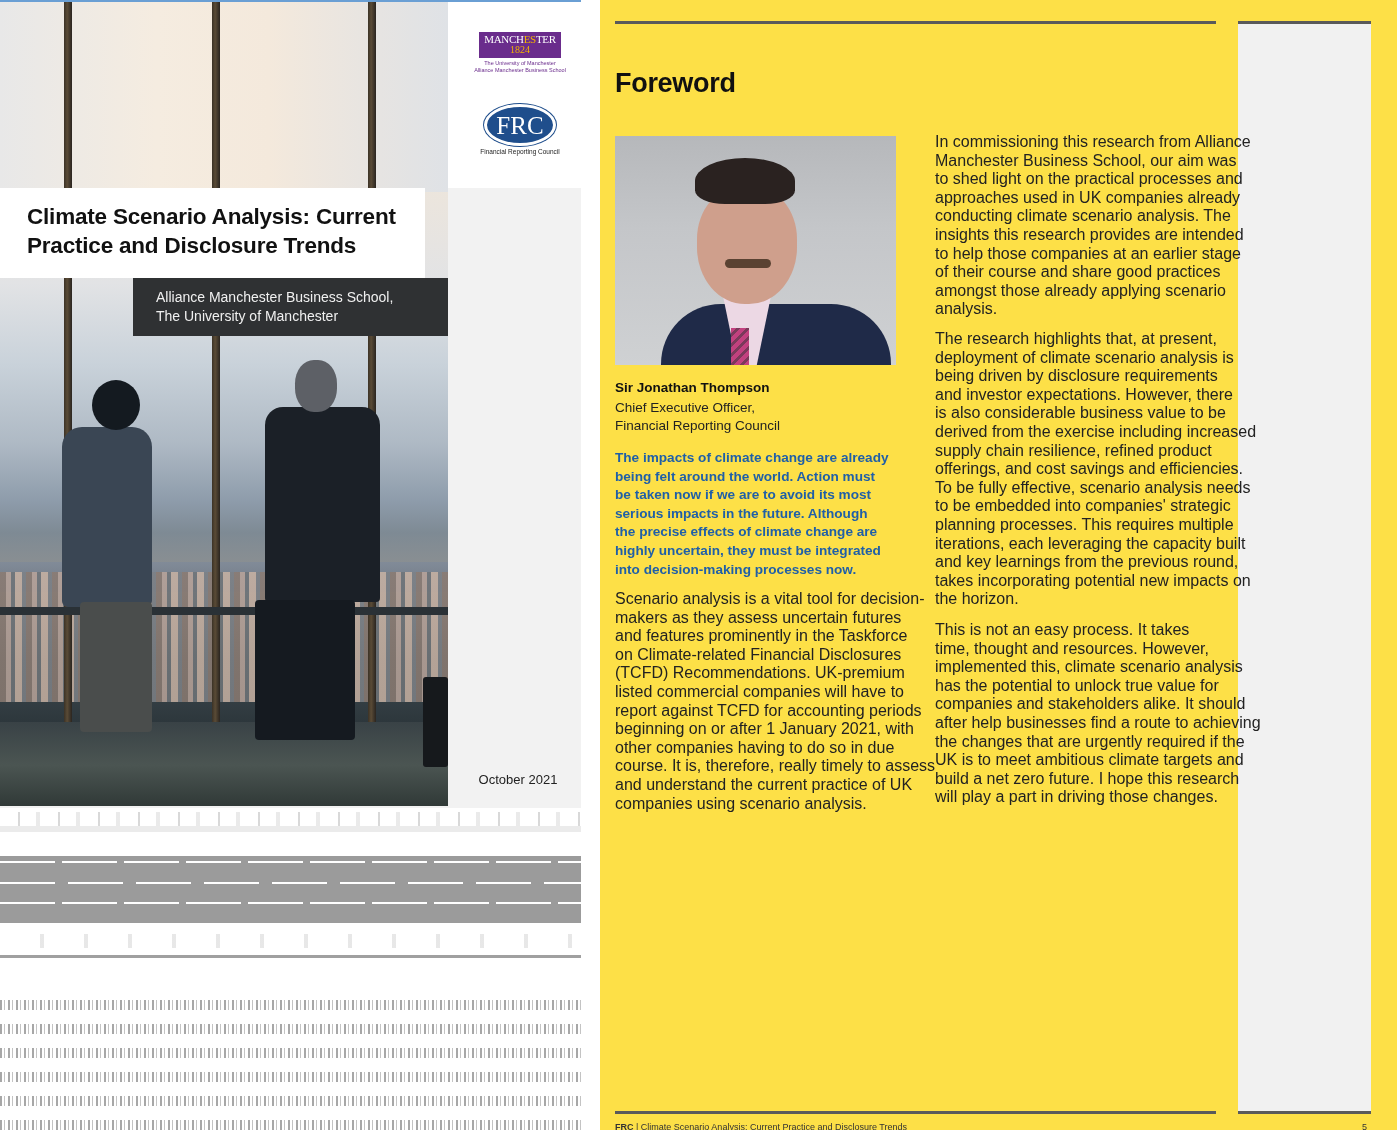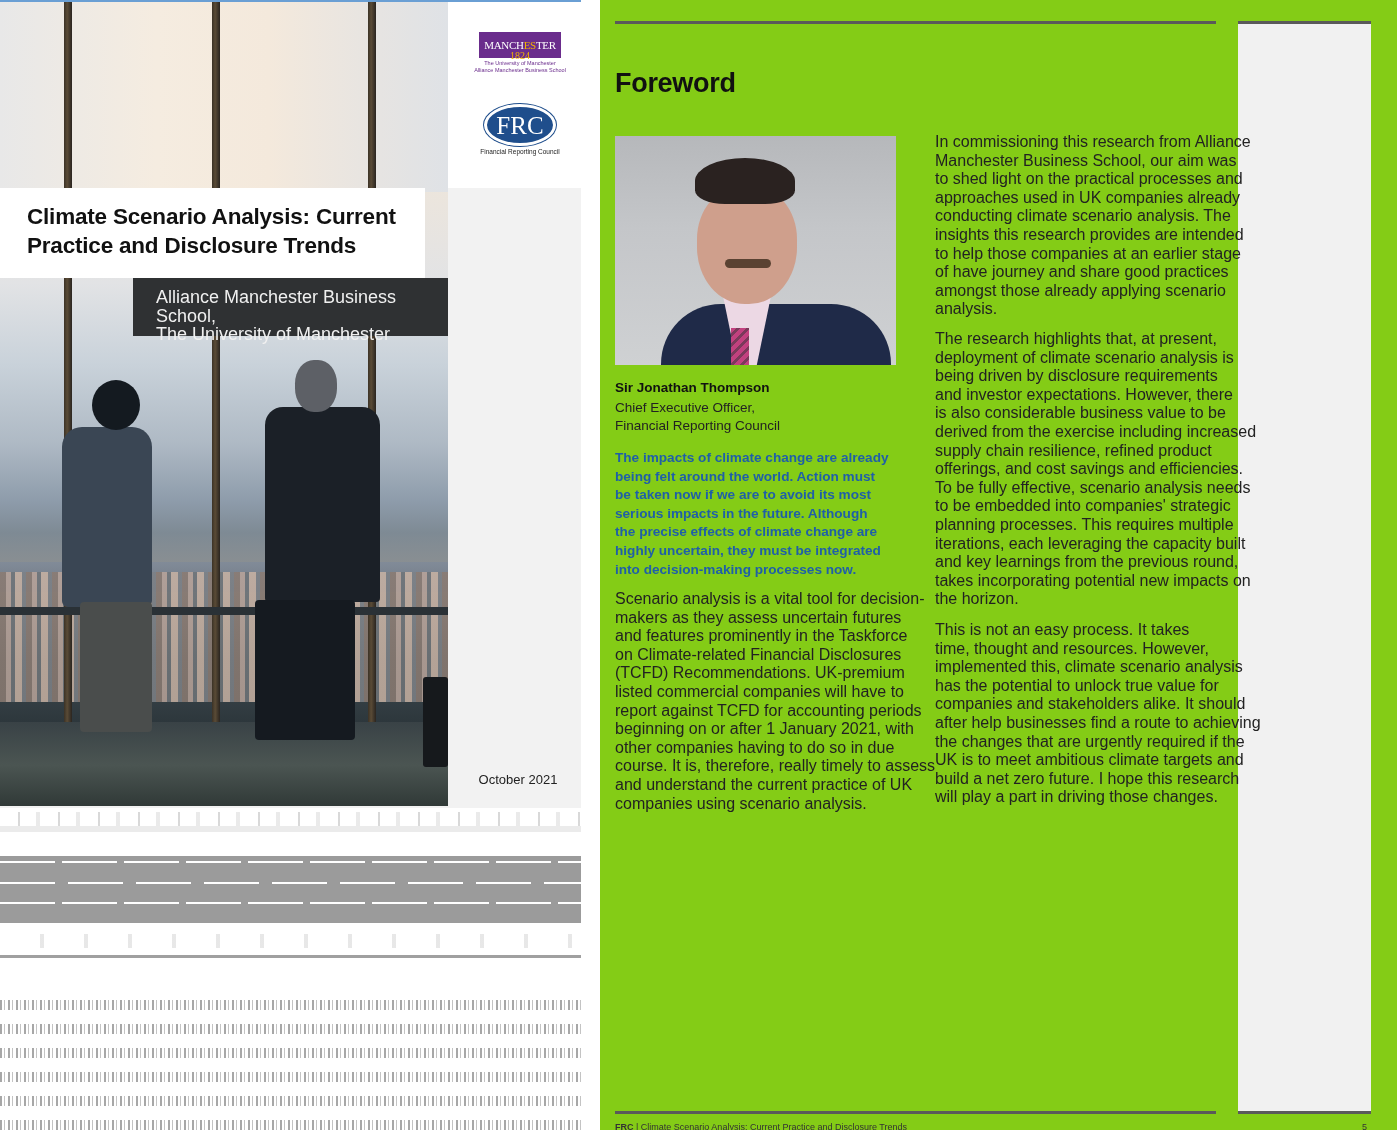--- a/index.html
+++ b/index.html
@@ -24,43 +24,43 @@
   .person-woman-body { left: 62px; top: 425px; width: 90px; height: 180px; border-radius: 20px 20px 6px 6px; background: #3a4654; }
   .person-woman-legs { left: 80px; top: 600px; width: 72px; height: 130px; background: #4a4d4c; border-radius: 4px; }
   .person-man-head { left: 295px; top: 358px; width: 42px; height: 52px; border-radius: 45%; background: #5d6066; }
   .person-man-body { left: 265px; top: 405px; width: 115px; height: 195px; border-radius: 18px 18px 4px 4px; background: #1b2027; }
   .person-man-legs { left: 255px; top: 598px; width: 100px; height: 140px; background: #151a20; border-radius: 4px; }
   .suitcase { position: absolute; left: 423px; top: 675px; width: 25px; height: 90px; background: #16191c; border-radius: 3px; }
 
   .title-box { position: absolute; left: 0; top: 188px; width: 425px; height: 90px; background: #ffffff; padding: 14px 0 0 27px; }
   .title-box h1 { font-family: "Liberation Sans", sans-serif; font-weight: bold; font-size: 22.5px; line-height: 29px; color: #111111; letter-spacing: -0.2px; }
   .subtitle-box { position: absolute; left: 133px; top: 278px; width: 315px; height: 58px; background: #2f3133; padding: 10px 0 0 23px; }
-  .subtitle-box div { font-size: 18px; line-height: 18.5px; color: #f0f0f0; }
+  .subtitle-box div { font-size: 14px; line-height: 18.5px; color: #f0f0f0; }
 
   .logo-area { position: absolute; left: 448px; top: 2px; width: 133px; height: 186px; background: #ffffff; }
   .manchester-logo { position: absolute; left: 31px; top: 30px; width: 82px; height: 26px; background: #6a2c8c; color: #ffffff; text-align: center; font-family: "Liberation Serif", serif; }
-  .manchester-logo .m-name { font-size: 11px; line-height: 14px; padding-top: 6px; letter-spacing: -0.3px; }
+  .manchester-logo .m-name { font-size: 11px; line-height: 14px; padding-top: 0; letter-spacing: -0.3px; }
   .manchester-logo .m-name .gold { color: #f2b300; }
   .manchester-logo .m-year { font-size: 10px; line-height: 8px; color: #f2b300; }
   .uni-line { position: absolute; left: 14px; width: 116px; text-align: center; font-size: 5.5px; line-height: 7px; color: #6a2c8c; }
   .frc-logo { position: absolute; left: 36px; top: 102px; width: 72px; height: 42px; border-radius: 50%; background: #1f4e8c; border: 3px solid #ffffff; box-shadow: 0 0 0 1px #1f4e8c; color: #ffffff; text-align: center; font-family: "Liberation Serif", serif; font-size: 25px; line-height: 37px; }
   .frc-caption { position: absolute; left: 22px; top: 146px; width: 100px; text-align: center; font-size: 6.5px; color: #222222; }
   .date-text { position: absolute; left: 448px; top: 772px; width: 140px; text-align: center; font-size: 13px; color: #222222; }
 
   
   .artifact-band1 { position: absolute; left: 0; top: 812px; width: 581px; height: 18px; background: repeating-linear-gradient(90deg, #ffffff 0 18px, #cfcfcf 18px 20px, #ffffff 20px 36px, #e5e5e5 36px 40px); opacity: 0.8; }
   .artifact-band1b { position: absolute; left: 0; top: 826px; width: 581px; height: 6px; background: #ebebeb; }
   .artifact-band2 { position: absolute; left: 0; top: 856px; width: 581px; height: 67px; background: #9b9b9b; }
   .artifact-band2 .dash { position: absolute; height: 2px; background: #ffffff; }
   .artifact-band3 { position: absolute; left: 0; top: 934px; width: 581px; height: 14px; background: repeating-linear-gradient(90deg, #ffffff 0 40px, #d8d8d8 40px 44px); opacity: 0.6; }
   .artifact-rule { position: absolute; left: 0; top: 955px; width: 581px; height: 3px; background: #a0a0a0; }
   .artifact-text { position: absolute; left: 0; width: 581px; height: 10px; background: repeating-linear-gradient(90deg, #8a8a8a 0 2px, #ffffff 2px 4px, #b0b0b0 4px 5px, #ffffff 5px 8px); opacity: 0.75; }
 
   
-  .page { position: absolute; left: 600px; top: 0; width: 797px; height: 1130px; background: #84cc16; }
+  .page { position: absolute; left: 600px; top: 0; width: 797px; height: 1130px; background: #fde047; }
   .top-rule { position: absolute; left: 15px; top: 21px; width: 601px; height: 3px; background: #5a5a5a; }
   .side-panel { position: absolute; left: 638px; top: 24px; width: 133px; height: 1090px; background: #f1f1f1; }
   .side-rule { position: absolute; left: 638px; top: 21px; width: 133px; height: 3px; background: #5a5a5a; }
   .bottom-rule { position: absolute; left: 15px; top: 1111px; width: 601px; height: 3px; background: #5a5a5a; }
   .side-bottom-rule { position: absolute; left: 638px; top: 1111px; width: 133px; height: 3px; background: #5a5a5a; }
 
   .page-title { position: absolute; left: 15px; top: 68px; font-size: 27px; font-weight: bold; color: #111111; letter-spacing: -0.3px; }
 
   .portrait { position: absolute; left: 15px; top: 136px; width: 281px; height: 229px; overflow: hidden;
     background: linear-gradient(180deg, #b6b8bb 0%, #c4c6c9 40%, #cfd1d3 100%); }
@@ -197,21 +197,21 @@
     </div>
 
     <div class="para" style="left:335px;top:133px;">
       <div>In commissioning this research from Alliance</div>
       <div>Manchester Business School, our aim was</div>
       <div>to shed light on the practical processes and</div>
       <div>approaches used in UK companies already</div>
       <div>conducting climate scenario analysis. The</div>
       <div>insights this research provides are intended</div>
       <div>to help those companies at an earlier stage</div>
-      <div>of have journey and share good practices</div>
+      <div>of their course and share good practices</div>
       <div>amongst those already applying scenario</div>
       <div>analysis.</div>
     </div>
 
     <div class="para" style="left:335px;top:330px;">
       <div>The research highlights that, at present,</div>
       <div>deployment of climate scenario analysis is</div>
       <div>being driven by disclosure requirements</div>
       <div>and investor expectations. However, there</div>
       <div>is also considerable business value to be</div>

